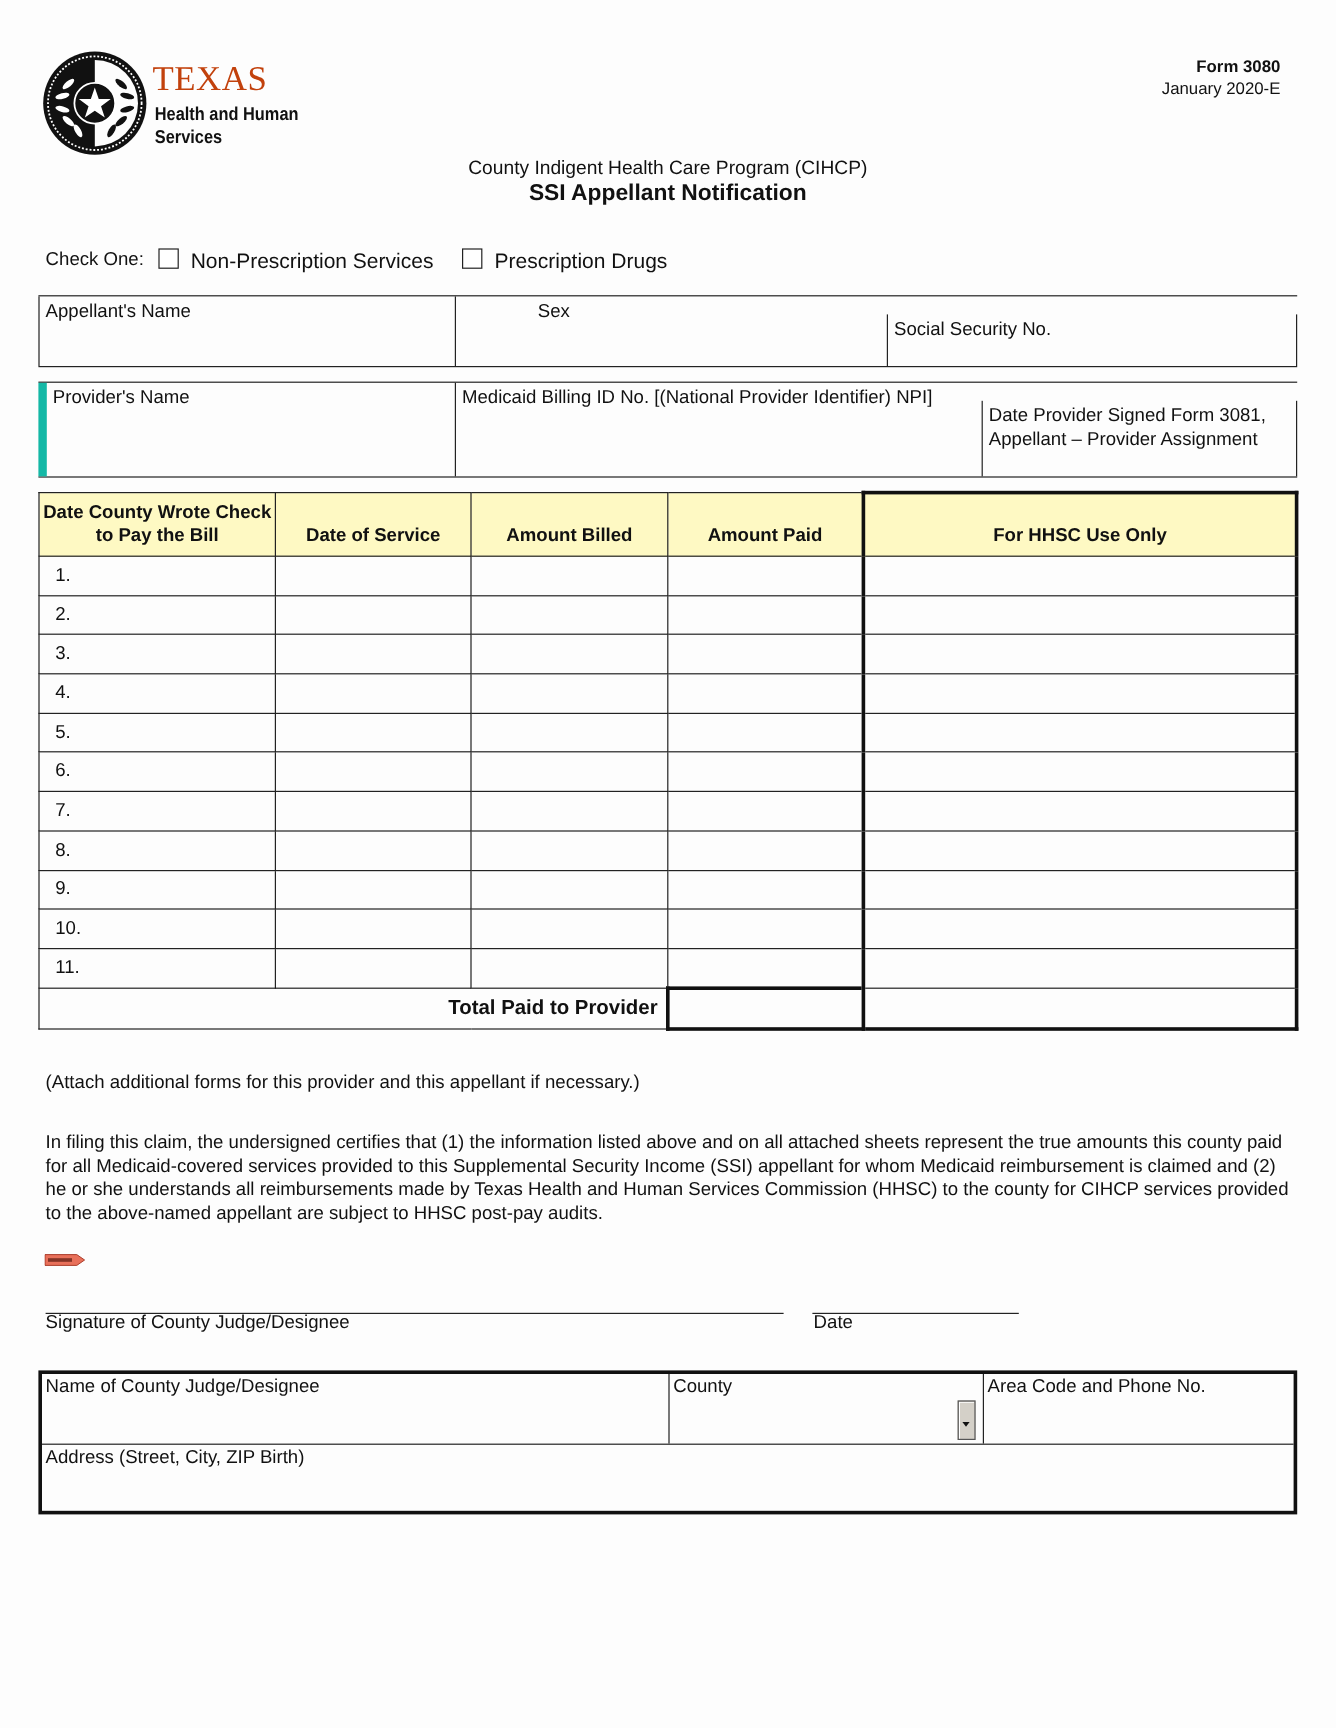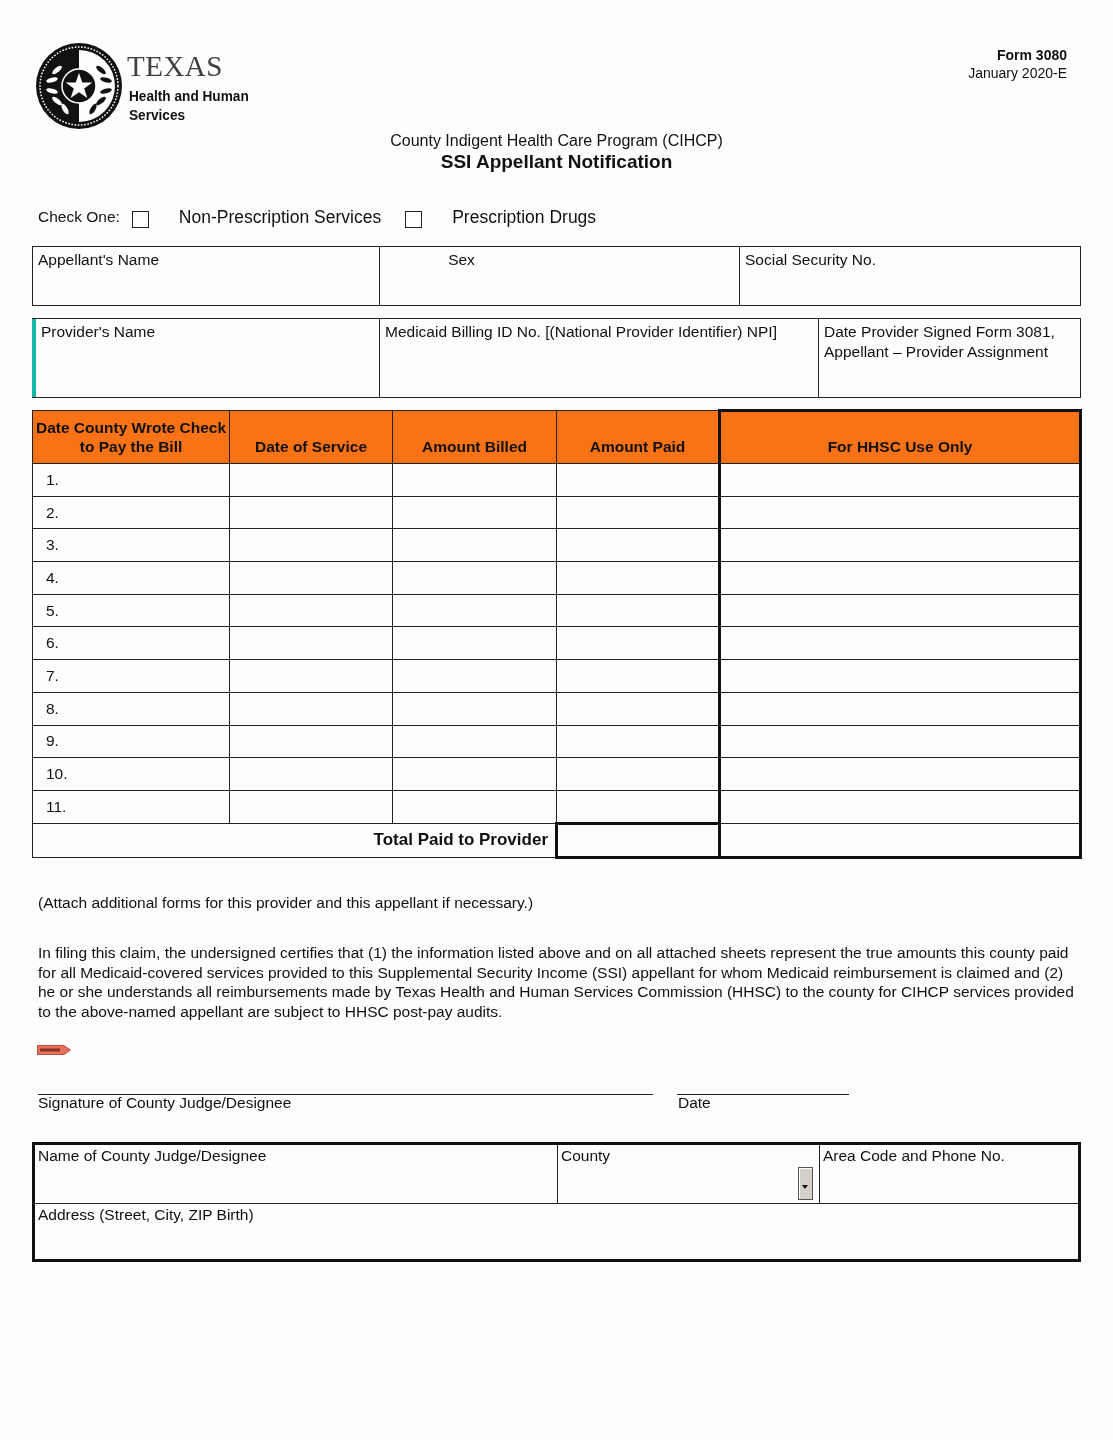--- a/index.html
+++ b/index.html
@@ -9,45 +9,45 @@
     font-family: "Liberation Sans", sans-serif;
     color: #111;
     position: relative;
     overflow: hidden;
   }
   .abs { position: absolute; }
 
   
   .logo { left: 35px; top: 42px; width: 240px; height: 88px; }
   .logo-seal { position: absolute; left: 0; top: 0; width: 88px; height: 88px; }
-  .logo-title { position: absolute; left: 92px; top: 8px; font-family: "Liberation Serif", serif; font-size: 29px; letter-spacing: 0.5px; color: #404040; }
+  .logo-title { position: absolute; left: 92px; top: 8px; font-family: "Liberation Serif", serif; font-size: 29px; letter-spacing: 0.5px; color: #c2410c; }
   .logo-sub { position: absolute; left: 94px; top: 44px; font-size: 15.5px; font-weight: bold; line-height: 19px; color: #111; transform: scaleX(0.88); transform-origin: left top; }
 
   .form-no { right: 46px; top: 46px; text-align: right; font-size: 14px; line-height: 18px; }
   .form-no .num { font-weight: bold; }
 
   .prog { left: 0; width: 1113px; top: 132px; text-align: center; font-size: 16px; }
   .title { left: 0; width: 1113px; top: 151px; text-align: center; font-size: 19px; font-weight: bold; }
 
   
   .check-row { left: 38px; top: 205px; height: 24px; display: flex; align-items: center; font-size: 15.5px; }
   .check-row .lbl { margin-right: 12px; }
   .cb { width: 15px; height: 15px; border: 1px solid #222; background: #fff; margin-right: 10px; display: inline-block; }
-  .opt { font-size: 17.5px; margin-right: 24px; display: flex; align-items: flex-end; gap: 20px; }
+  .opt { font-size: 17.5px; margin-right: 24px; display: flex; align-items: flex-start; }
 
   
   .box { border-top: 1px solid #222; border-bottom: 1px solid #222; }
   .box .cell { position: absolute; top: 0; bottom: 0; border-left: 1px solid #222; padding: 3px 5px; font-size: 15.5px; line-height: 20px; box-sizing: border-box; }
   .box .cell.first { border-left: 1px solid #222; }
-  .box .cell.last { border-right: 1px solid #222; }
+  .box .cell.last { border-right: 1px solid #222; margin-top: 15px; }
 
   
   table.claims { position: absolute; left: 32px; top: 409px; border-collapse: collapse; table-layout: fixed; }
   table.claims th, table.claims td { border: 1px solid #222; box-sizing: border-box; padding: 0; }
-  table.claims th { background: #f97316; font-size: 15.5px; font-weight: bold; height: 53px; vertical-align: bottom; padding-bottom: 7px; line-height: 19px; }
+  table.claims th { background: #fef9c3; font-size: 15.5px; font-weight: bold; height: 53px; vertical-align: bottom; padding-bottom: 7px; line-height: 19px; }
   table.claims td { height: 32.7px; font-size: 15.5px; }
   table.claims td.num { padding-left: 13px; }
   table.claims .hhsc { border-left: 3px solid #111; border-right: 3px solid #111; }
   table.claims th.hhsc { border-top: 3px solid #111; }
   table.claims tr.total td { height: 34px; }
   table.claims tr.total td.hhsc { border-bottom: 3px solid #111; }
   table.claims td.total-lbl { text-align: right; font-weight: bold; font-size: 17px; padding-right: 7px; }
   table.claims td.total-val { border: 3px solid #111; }
 
   .attach { left: 38px; top: 894px; font-size: 15.5px; }
@@ -126,21 +126,21 @@
   </div>
   <div class="cell" style="left:347px; width:164px;text-align:center;">
     <span>Sex</span>
   </div>
   <div class="cell last" style="left:707px; width:342px;">
     <span>Social Security No.</span>
   </div>
 </div>
 
 <div class="abs box" style="left:32px; top:318px; width:1049px; height:78px;">
-  <div class="cell first" style="left:0; width:347px; border-left:4px solid #14b8a6;">
+  <div class="cell first" style="left:0; width:347px; border-left:7px solid #14b8a6;">
     <span>Provider's Name</span>
   </div>
   <div class="cell" style="left:347px; width:439px;">
     <span>Medicaid Billing ID No. [(National Provider Identifier) NPI]</span>
   </div>
   <div class="cell last" style="left:786px; width:263px;">
     <span>Date Provider Signed Form 3081, Appellant – Provider Assignment</span>
   </div>
 </div>
 

